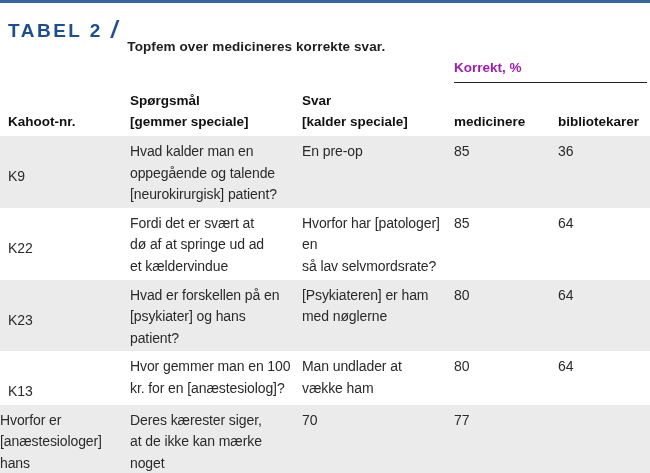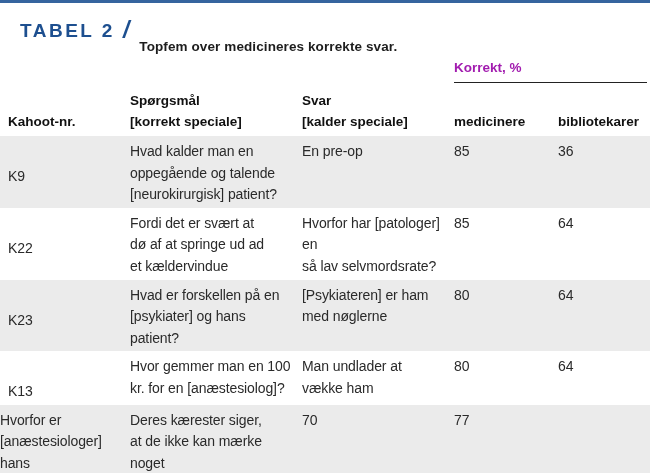--- a/index.html
+++ b/index.html
@@ -13,21 +13,21 @@
     overflow: hidden;
   }
   .top-line {
     height: 3px;
     background: #35649e;
     flex: 0 0 auto;
   }
   .title-row {
     display: flex;
     align-items: center;
-    padding: 13px 8px 0 20px;
+    padding: 13px 8px 0 8px;
     height: 42px;
     flex: 0 0 auto;
   }
   .table-label {
     color: #1d4f8f;
     font-size: 19px;
     font-weight: 800;
     letter-spacing: 2.5px;
     white-space: nowrap;
   }
@@ -109,21 +109,21 @@
 <div class="thead">
   <div class="grid-row group-row">
     <div></div>
     <div></div>
     <div></div>
     <div class="group-header">Korrekt, %</div>
   </div>
   <div class="grid-row labels-row">
     <div class="col-label cell-first">Kahoot-nr.</div>
     <div class="col-label">Spørgsmål
-[korrekt speciale]</div>
+[gemmer speciale]</div>
     <div class="col-label">Svar
 [kalder speciale]</div>
     <div class="col-label">medicinere</div>
     <div class="col-label">bibliotekarer</div>
   </div>
 </div>
 
 <div>
   <div class="grid-row tbody-row shaded row-0">
     <div class="cell cell-first">K9</div>

